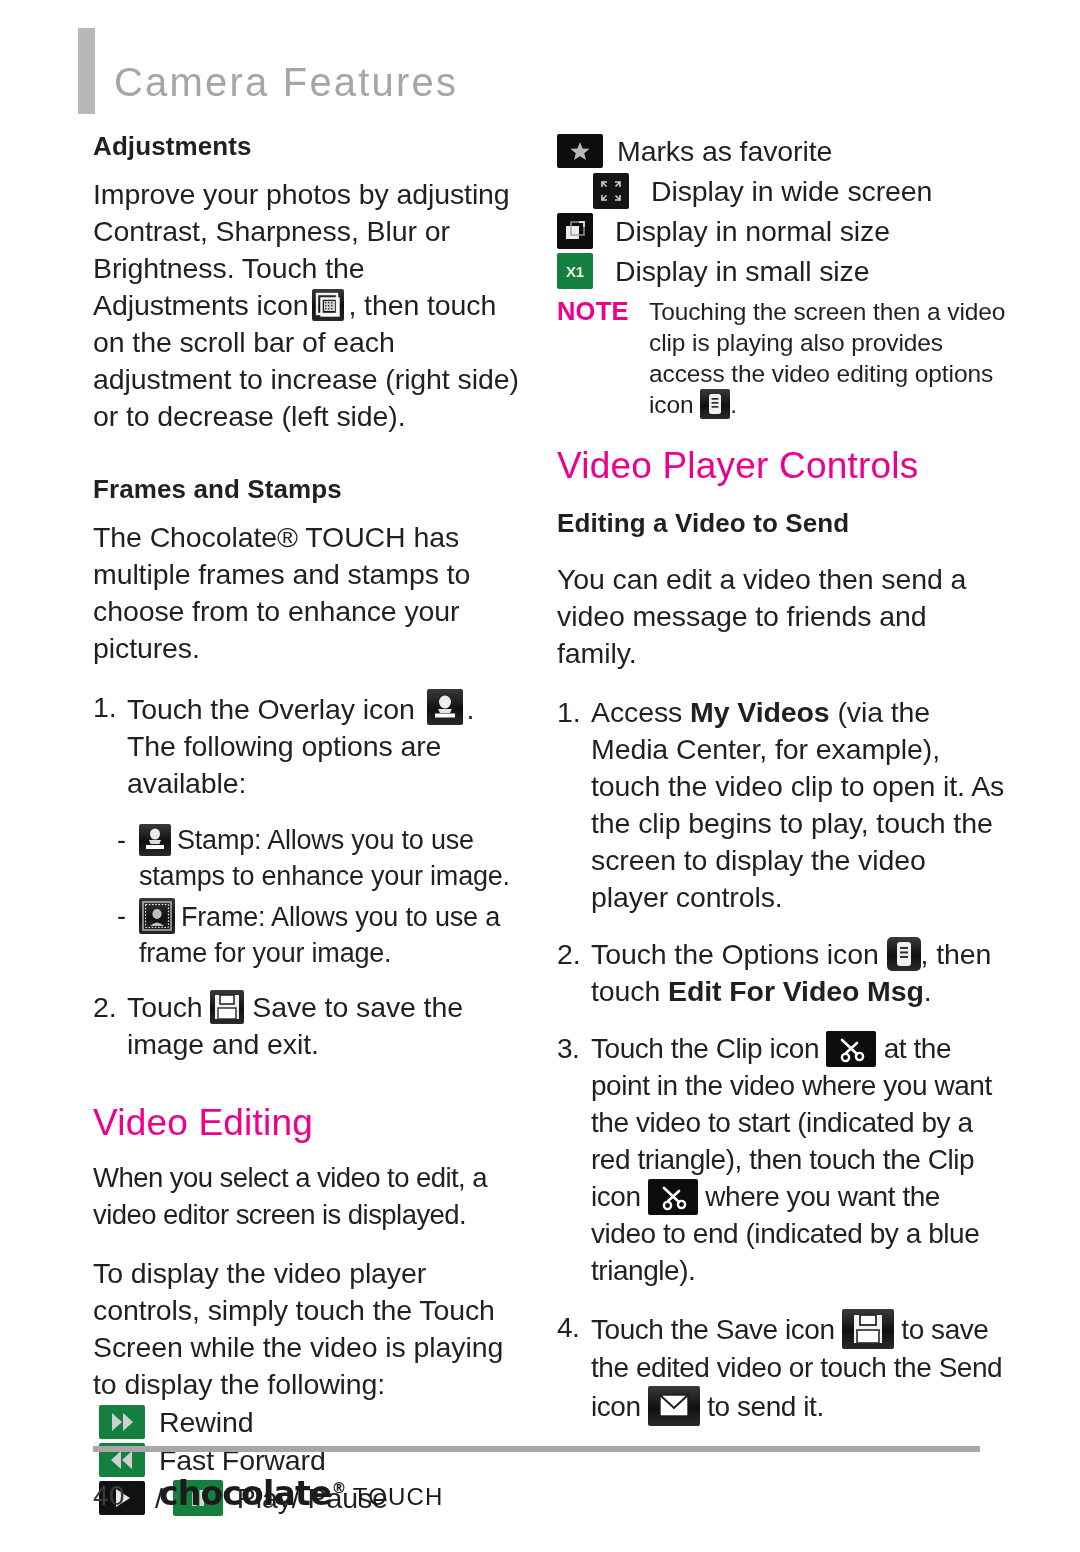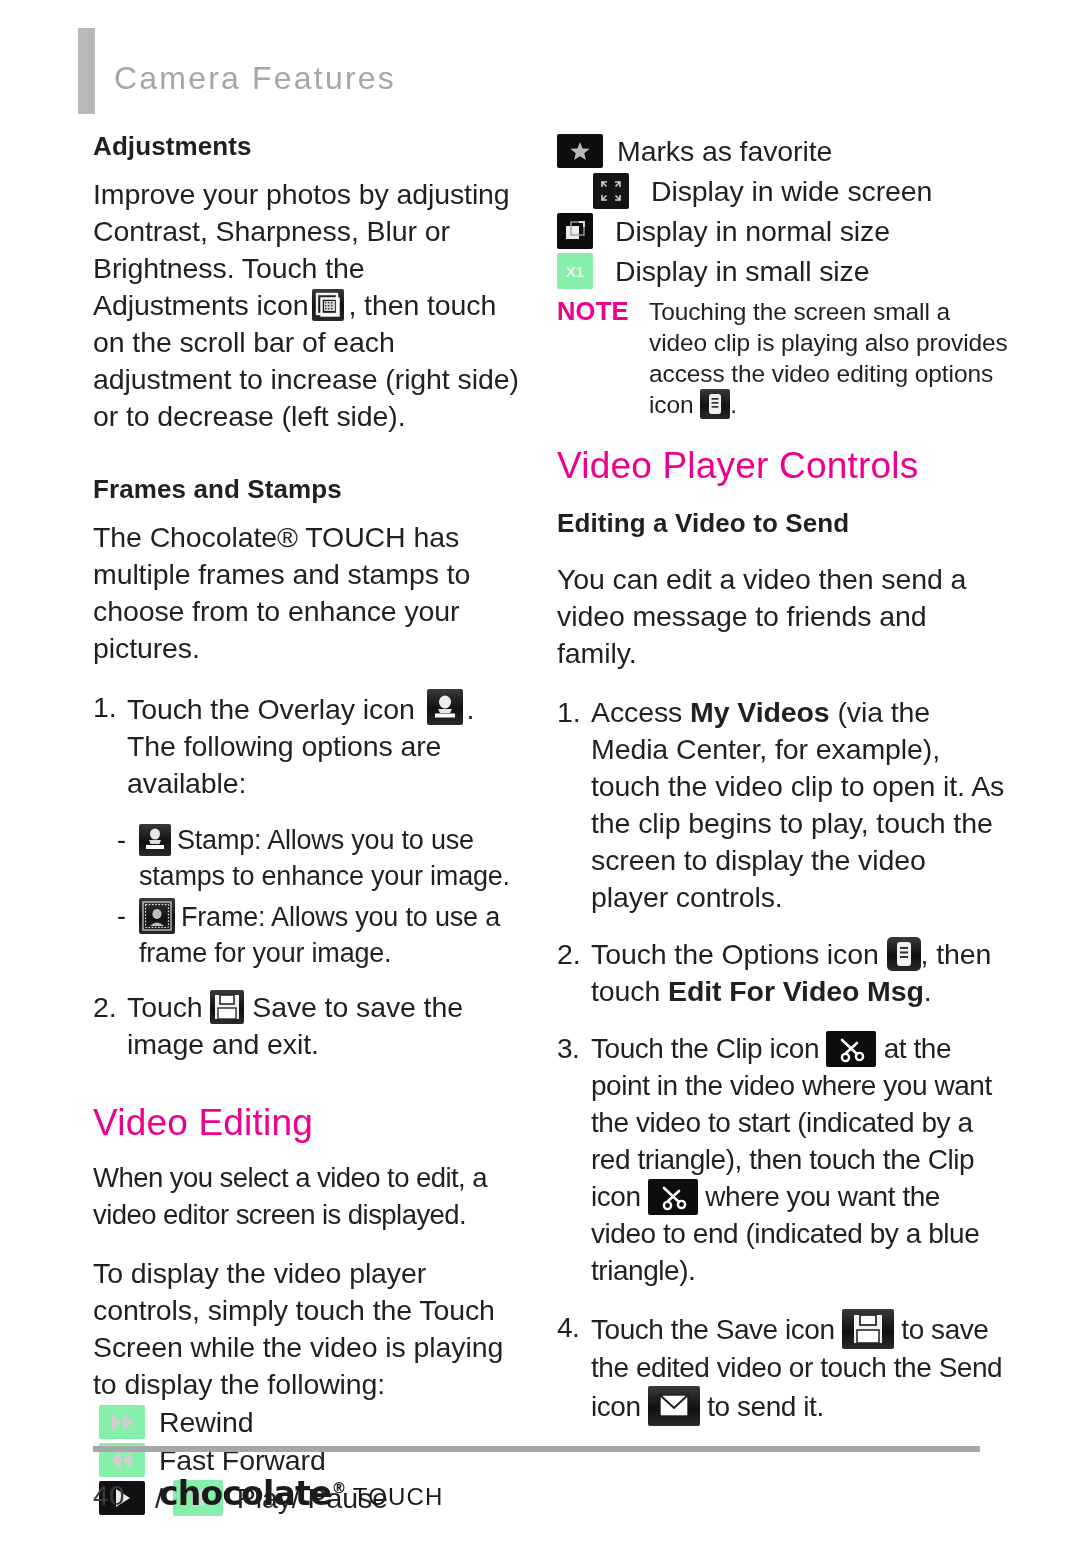--- a/index.html
+++ b/index.html
@@ -9,21 +9,21 @@
     font-family:"Liberation Sans", sans-serif;
     color:#231f20;
     position:relative;
     overflow:hidden;
   }
   
   #header{position:absolute;left:78px;top:28px;width:930px;height:90px;}
   #header-bar{position:absolute;left:0;top:0;width:17px;height:86px;background:#b8b8b8;}
   #header-title{
     position:absolute;left:36px;top:34px;
-    font-size:32px;font-weight:400;letter-spacing:2.2px;
+    font-size:40px;font-weight:400;letter-spacing:2.2px;
     color:#a6a6a6;line-height:1;text-align:center;
   }
   
   #col-left{position:absolute;left:93px;top:132px;width:432px;}
   #col-right{position:absolute;left:557px;top:132px;width:452px;}
 
   .sub-head{font-size:26px;font-weight:bold;line-height:1.15;margin:0 0 14px 0;letter-spacing:.1px;}
   .pink-head{font-size:37px;font-weight:400;color:#ec008c;line-height:1.1;margin:0 0 16px 0;letter-spacing:.2px;}
   p.body{font-size:28.5px;line-height:37px;margin:0 0 22px 0;letter-spacing:-.1px;}
   p.body.tight{font-size:27.5px;line-height:37px;letter-spacing:-.55px;}
@@ -58,21 +58,21 @@
     border-radius:2px;
   }
   .ico svg{display:block;width:100%;height:100%;}
   .ico.sz30{width:30px;height:30px;}
   .ico.sz32{width:32px;height:32px;}
   .ico.sz34{width:34px;height:34px;}
   .ico.sz36{width:36px;height:36px;}
   .ico.sz44{width:44px;height:44px;}
   .ico.wide{width:46px;height:34px;}
   .ico.wide2{width:50px;height:36px;}
-  .ico.grey{background:#86efac;text-align:right;}
+  .ico.grey{background:#15803d;text-align:right;}
   .ico.grad{background:linear-gradient(180deg,#3a3a3a 0%,#101010 55%,#2a2a2a 100%);}
   .ico.inline{margin:0 4px;}
 
   
   #footer{position:absolute;left:93px;top:1446px;width:900px;}
   #footer-rule{width:887px;height:6px;background:#a7a7a7;}
   #footer-row{display:flex;align-items:baseline;margin-top:22px;}
   #page-num{font-size:28px;color:#3b3b3b;letter-spacing:.5px;width:66px;}
   #logo-choc{
     font-family:"DejaVu Sans", sans-serif;
@@ -243,21 +243,21 @@
     <span class="ico sz36 grey" style="margin-right:22px;">
       <svg viewBox="0 0 36 36">
         <text x="18" y="23.5" font-family="Liberation Sans, sans-serif" font-size="15" font-weight="bold" text-anchor="middle" fill="#f2f2f2">X1</text>
       </svg>
       </span>
     <span>Display in small size</span>
   </div>
 
   <div id="note">
     <div class="note-label">NOTE</div>
-    <div class="note-text"><span>Touching the screen small a video clip is playing also provides access the video editing options icon</span>
+    <div class="note-text"><span>Touching the screen then a video clip is playing also provides access the video editing options icon</span>
       <span class="ico sz30 grad" style="vertical-align:-6px;">
         <svg viewBox="0 0 30 30">
           <rect x="9" y="5" width="12" height="20" rx="2.5" fill="#efefef"></rect>
           <g fill="#2b2b2b">
             <rect x="11.6" y="9" width="6.8" height="1.7"></rect>
             <rect x="11.6" y="13" width="6.8" height="1.7"></rect>
             <rect x="11.6" y="17" width="6.8" height="1.7"></rect>
           </g>
         </svg></span><span>.</span></div>
   </div>

